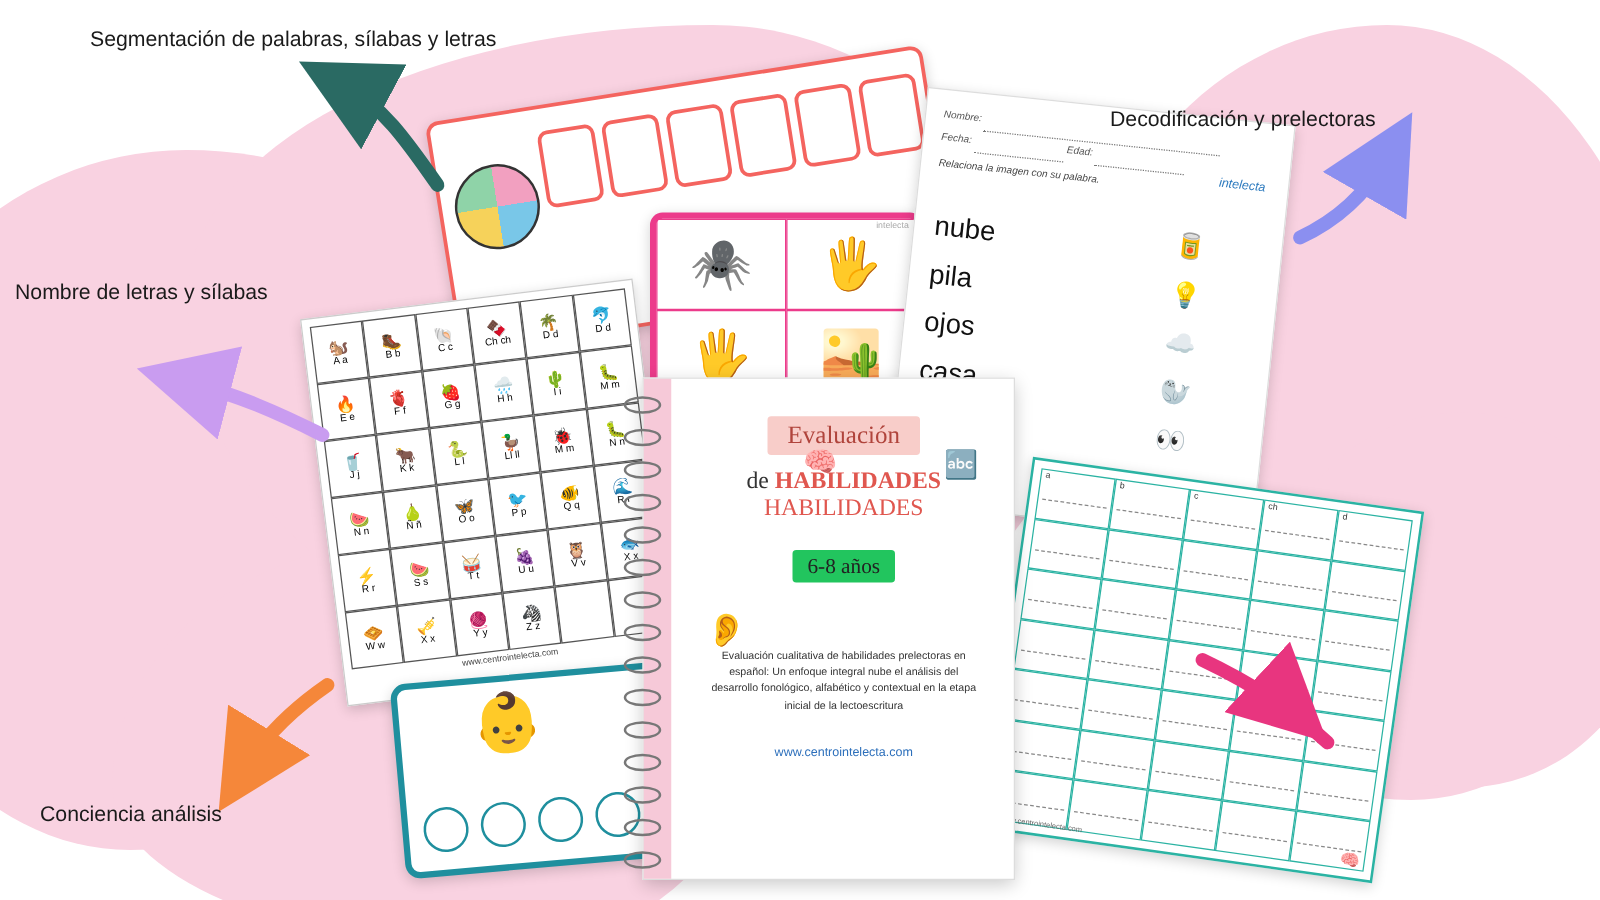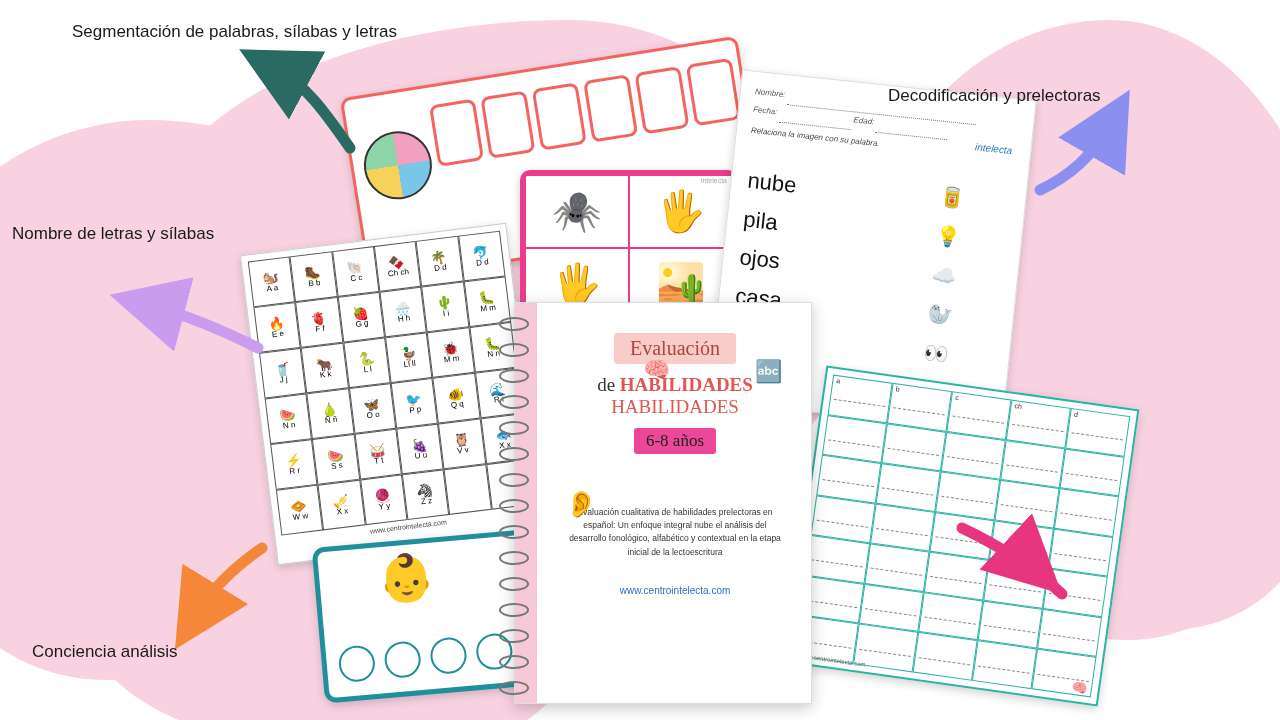--- a/index.html
+++ b/index.html
@@ -126,21 +126,21 @@
   }
   #cover-inner{position:absolute;left:24px;top:0;right:0;bottom:0;padding:30px 16px;box-sizing:border-box;text-align:center;}
   .cover-title-box{
     display:inline-block;background:#f8cdc9;padding:4px 16px;border-radius:3px;
     color:#b0443c;font-size:20px;font-family:"Liberation Serif", serif;
   }
   .cover-line2{margin-top:10px;font-size:19px;font-family:"Liberation Serif", serif;color:#333;}
   .cover-line2 b{color:#e0574f;font-weight:bold;}
   .cover-line3{font-size:19px;color:#e0574f;font-family:"Liberation Serif", serif;}
   .cover-age{
-    display:inline-block;margin-top:10px;background:#ec4899;padding:3px 12px;border-radius:3px;
+    display:inline-block;margin-top:22px;background:#22c55e;padding:3px 12px;border-radius:3px;
     font-size:17px;font-family:"Liberation Serif", serif;color:#222;
   }
   .cover-desc{
     margin-top:52px;font-size:8.5px;line-height:1.55;color:#333;padding:0 14px;
   }
   .cover-url{margin-top:26px;font-size:10px;color:#2c6fbb;}
   .cover-icon{position:absolute;font-size:22px;}
   #ic-brain{left:104px;top:54px;}
   #ic-blocks{right:28px;top:56px;}
   #ic-ear{left:26px;top:186px;font-size:26px;}

